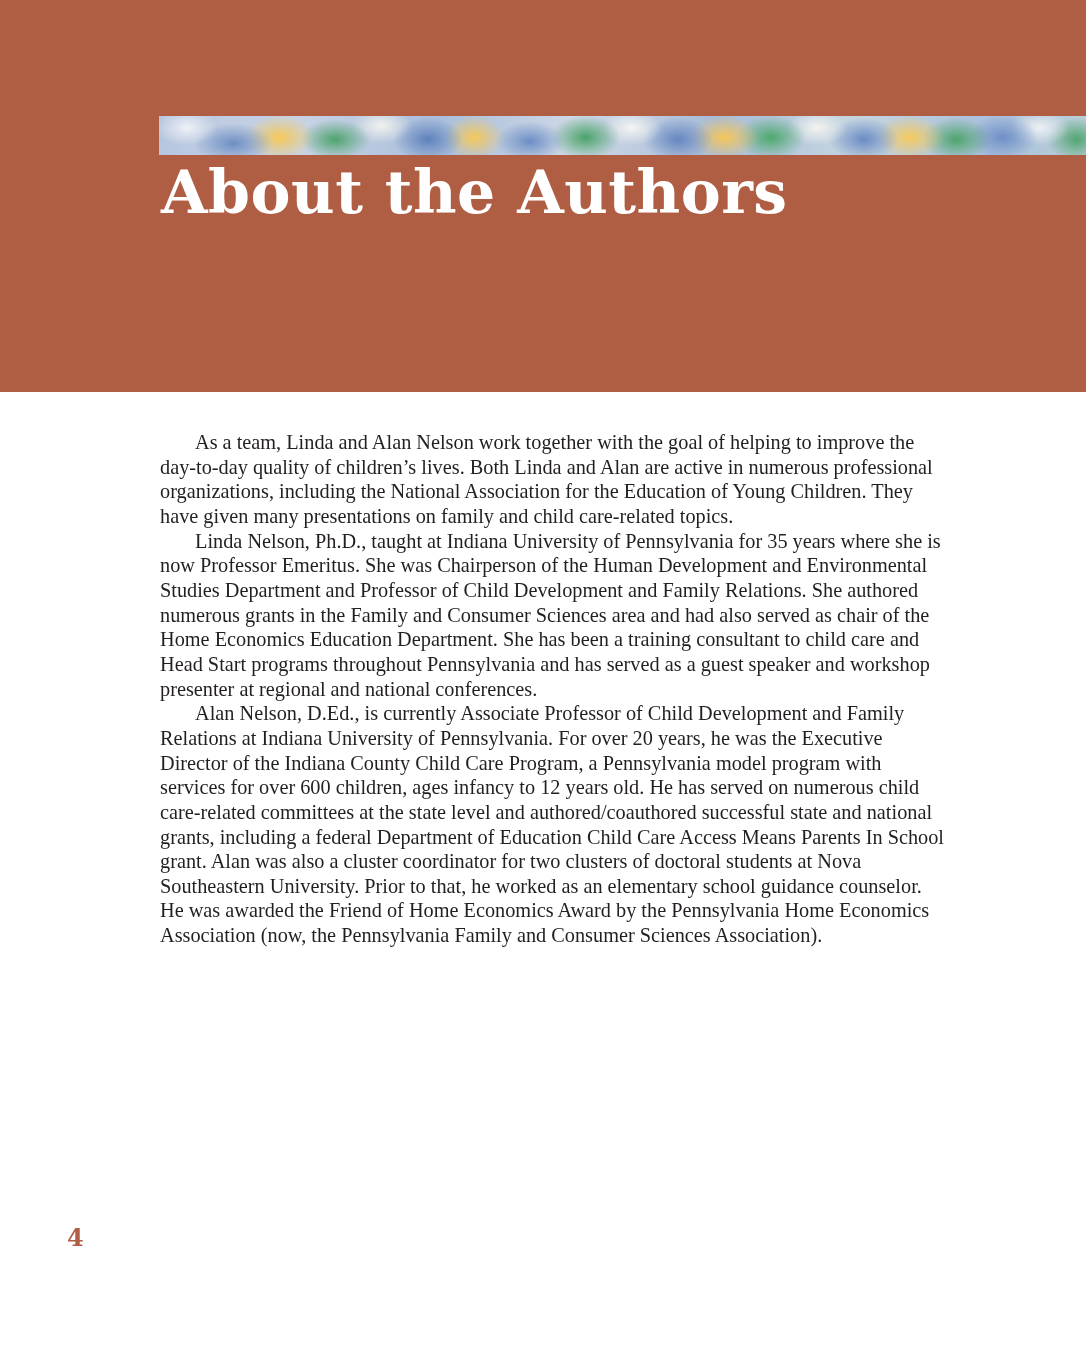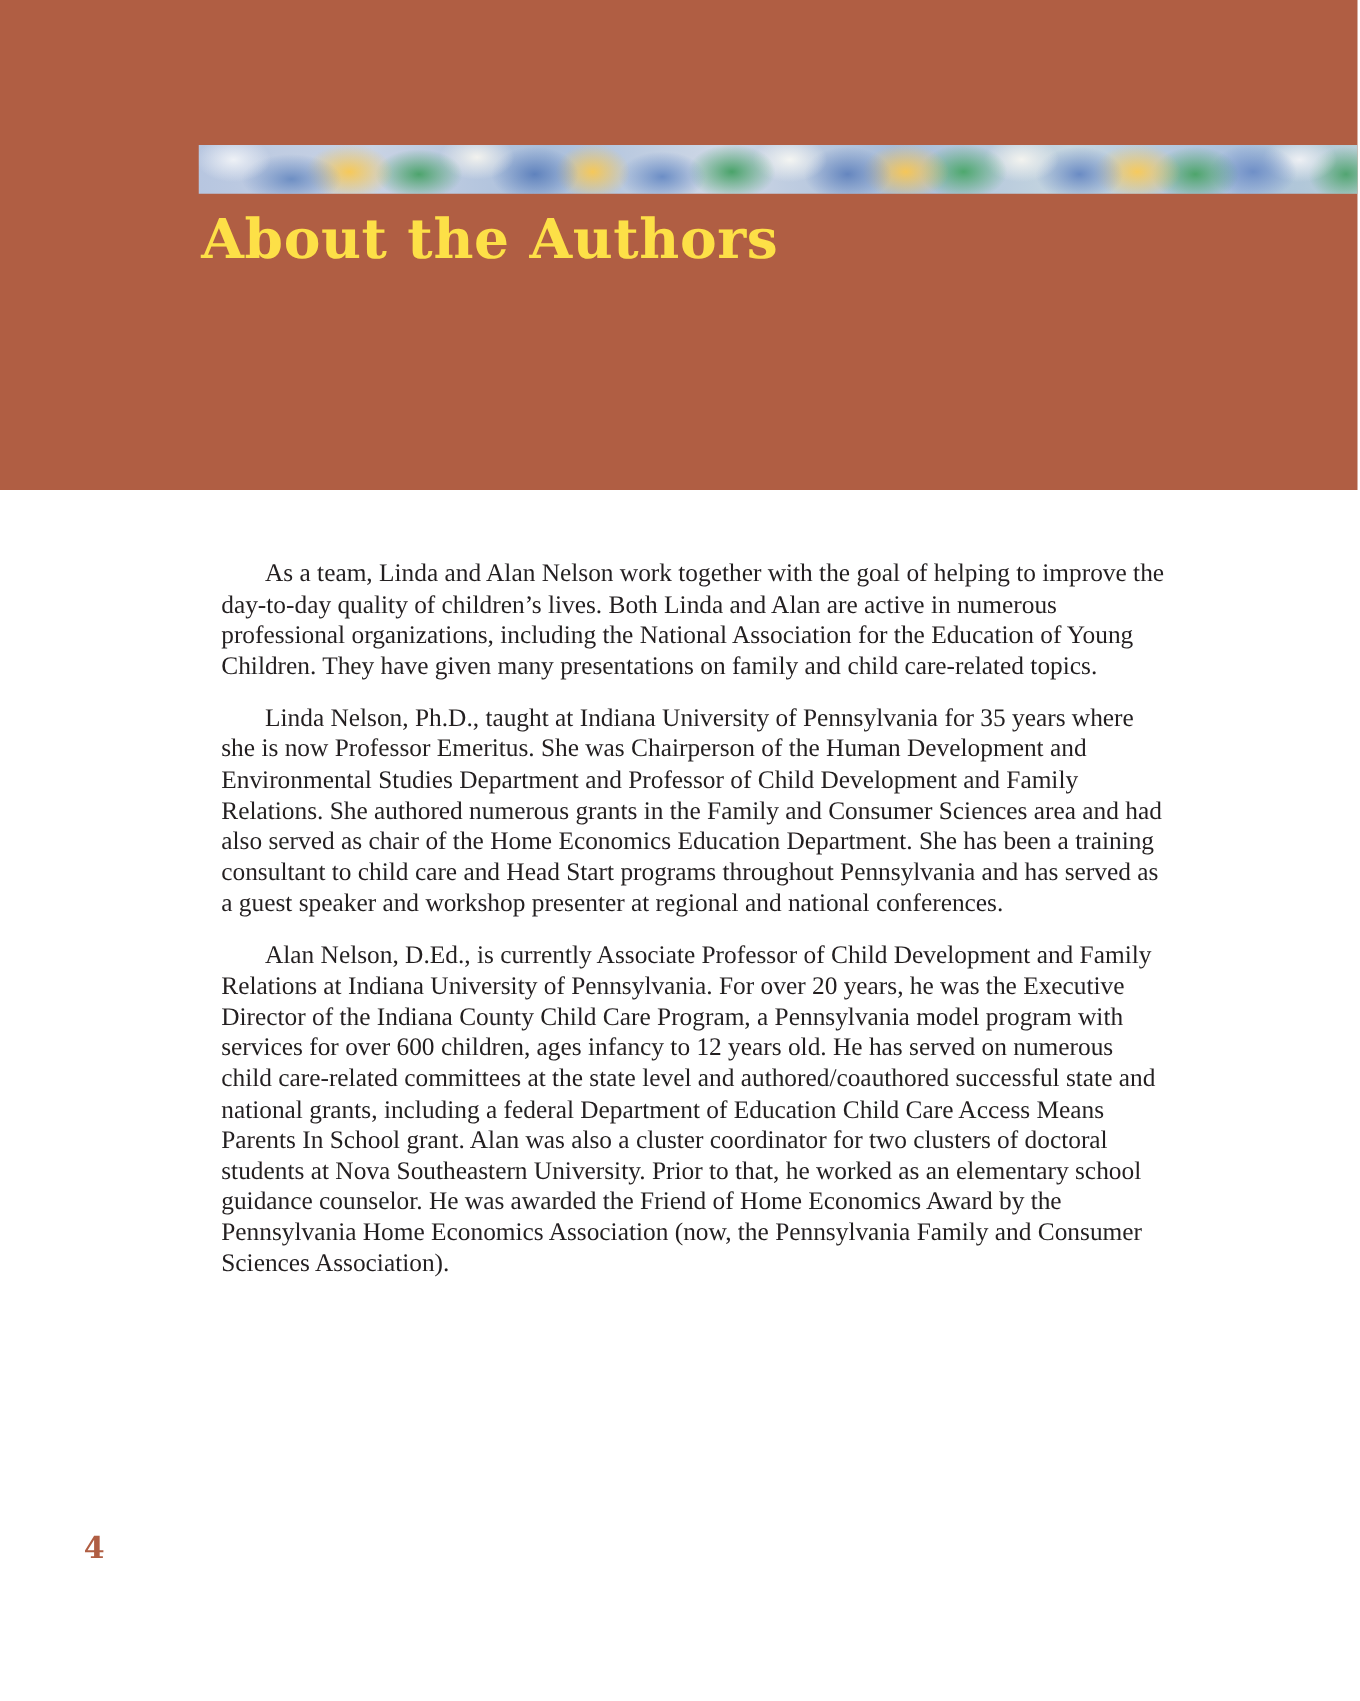--- a/index.html
+++ b/index.html
@@ -51,37 +51,37 @@
         radial-gradient(ellipse 30px 22px at 99% 60%, #52a572 0%, rgba(82,165,114,0) 100%),
         linear-gradient(90deg, #b7c6e0 0%, #c9d3e4 15%, #a9bedb 30%, #cfd8e6 45%, #a7bcd9 60%, #c6d6e0 75%, #a9bfdc 90%, #b9cfd6 100%);
     }
     .page-title {
       position: absolute;
       left: 161px;
       top: 162px;
       margin: 0;
       font-family: "DejaVu Serif", "Liberation Serif", serif;
       font-weight: bold;
-      font-size: 44px;
+      font-size: 60px;
       line-height: 60px;
-      color: #fde047;
+      color: #ffffff;
       letter-spacing: 0.5px;
     }
     .body-text {
       position: absolute;
       left: 160px;
       top: 430px;
       width: 790px;
       font-family: "Liberation Serif", "DejaVu Serif", serif;
       font-size: 20.3px;
       line-height: 24.65px;
       color: #231f20;
     }
     .body-text p {
-      margin: 17px;
+      margin: 0;
       text-indent: 35px;
     }
     .page-number {
       position: absolute;
       left: 67px;
       top: 1223px;
       font-family: "DejaVu Serif", "Liberation Serif", serif;
       font-weight: bold;
       font-size: 24px;
       line-height: 30px;

